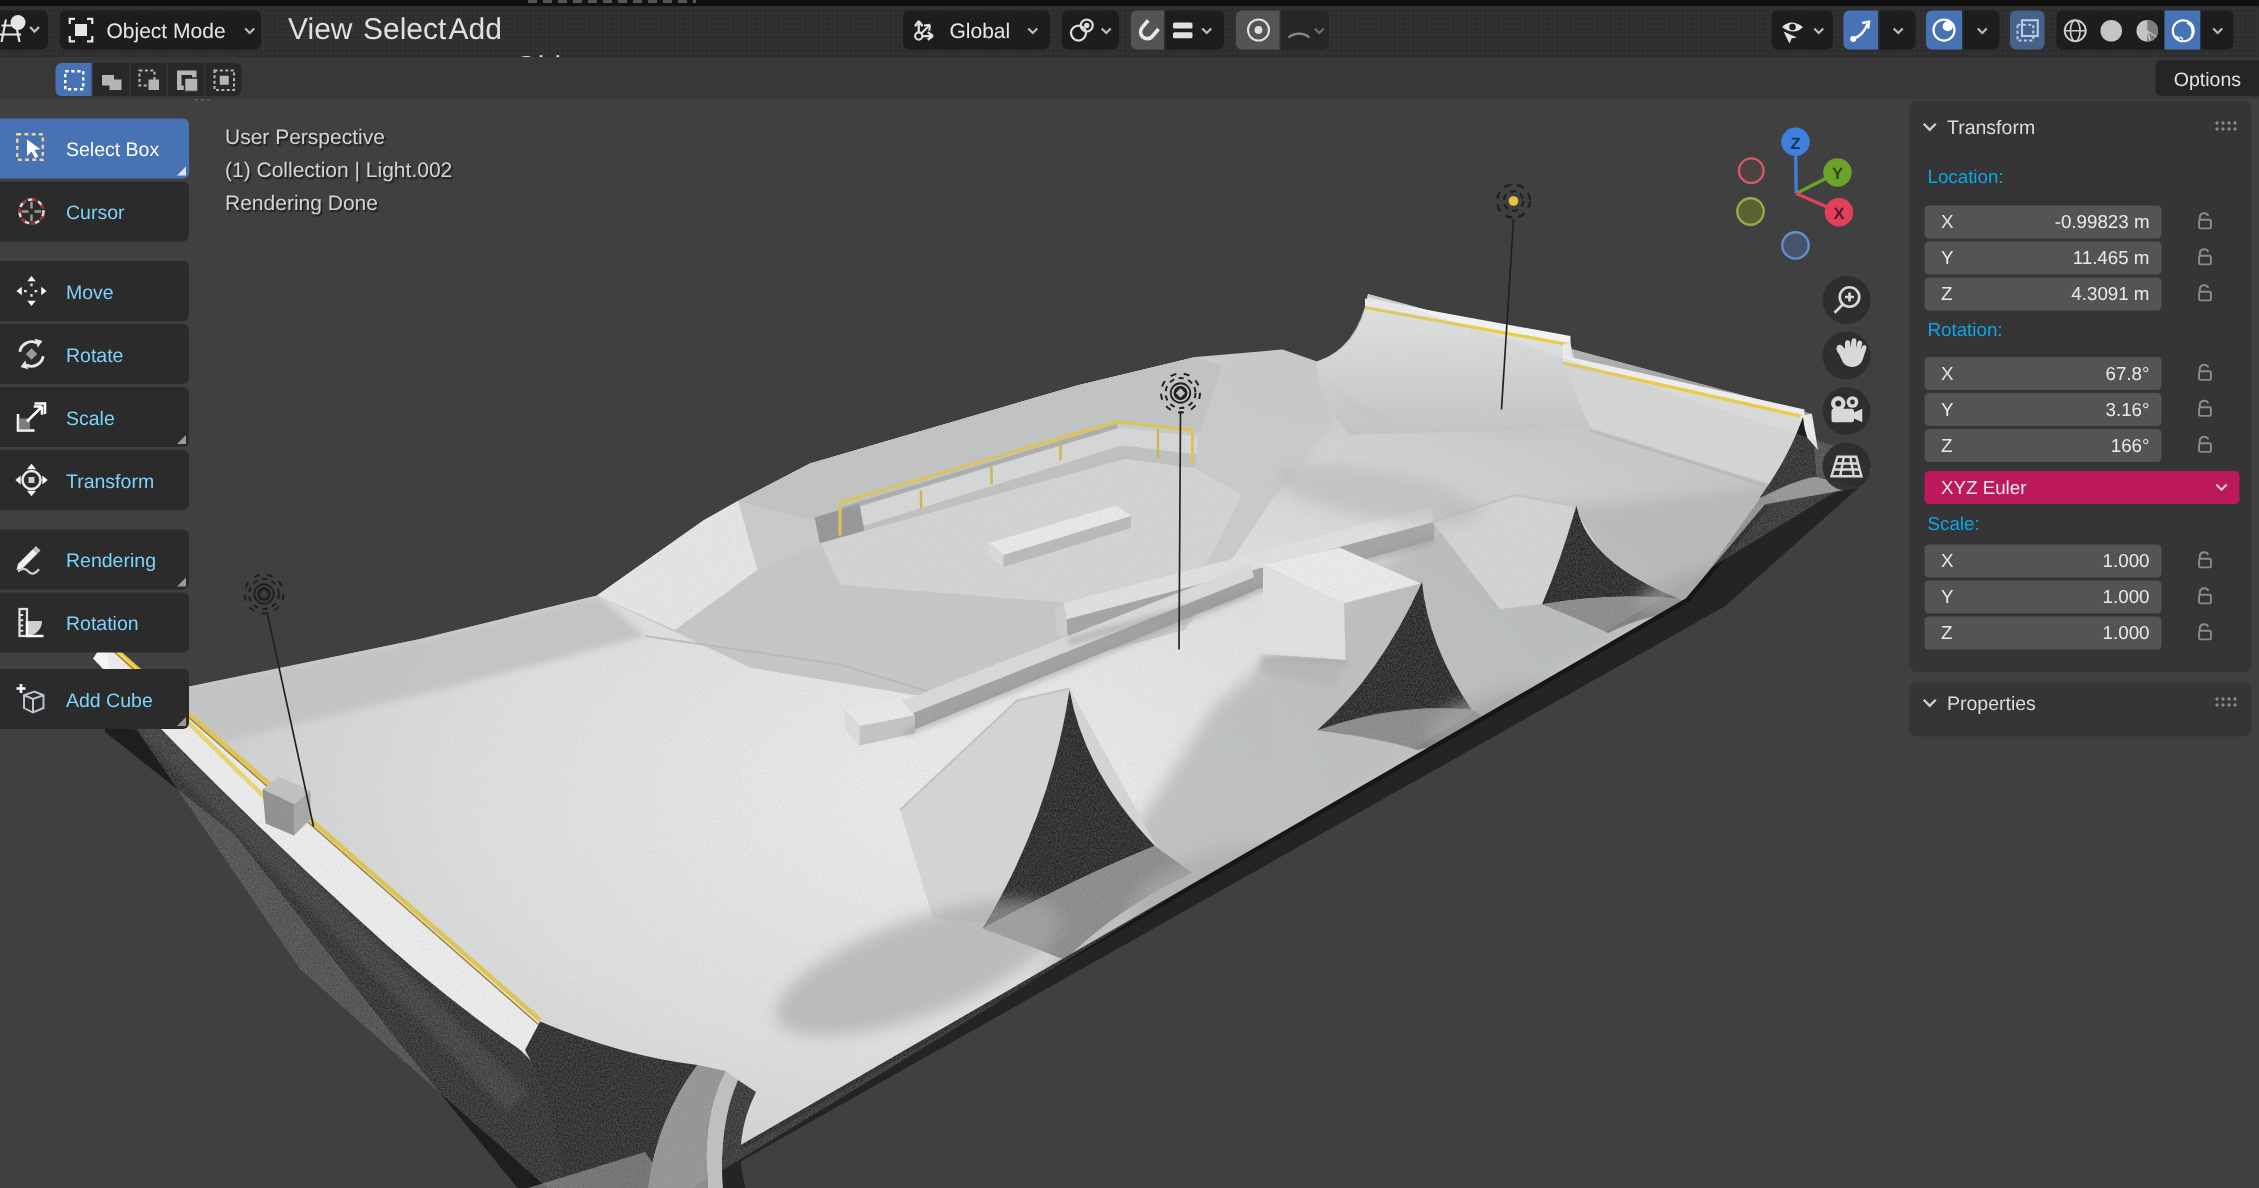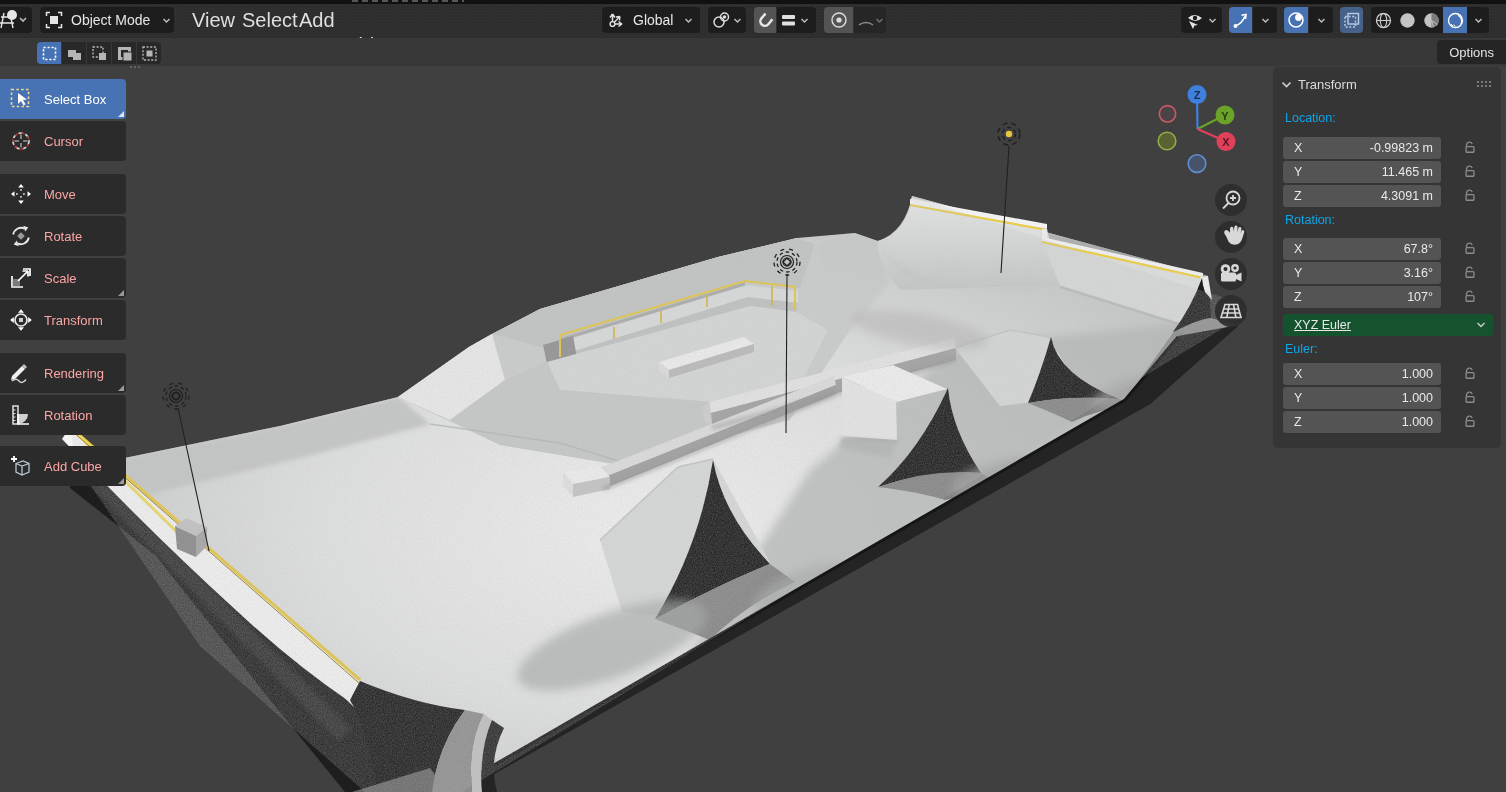--- a/index.html
+++ b/index.html
@@ -12,21 +12,21 @@
 #hdr1 { position:absolute; left:0; top:4px; width:1506px; height:34px; background:#2e2e2e; z-index:20;
   background-image: radial-gradient(circle, #353535 0.8px, transparent 0.9px);
   background-size: 3px 3px; }
 #hdr2 { position:absolute; left:0; top:38px; width:1506px; height:28px; background:#383838; z-index:20;}
 .hbtn { position:absolute; top:3px; height:26px; background:#1d1d1d; border-radius:4px;
   display:flex; align-items:center; color:#e6e6e6; font-size:14px; }
 .menu { position:absolute; top:3px; height:26px; display:flex; align-items:center; color:#dfdfdf; font-size:20px; }
 .chev { width:9px; height:9px; display:inline-block; }
 
 .tbtn { position:absolute; left:0; width:126px; height:40px; background:#2b2b2b;
-  border-radius:0 4px 4px 0; z-index:15; display:flex; align-items:center; color:#fca5a5; font-size:13px; }
+  border-radius:0 4px 4px 0; z-index:15; display:flex; align-items:center; color:#7dd3fc; font-size:13px; }
 .tbtn.sel { background:#4772b3; color:#ffffff; }
 .tbtn .ticon { width:22px; height:22px; margin-left:10px; margin-right:12px; flex:none;}
 .subtri { position:absolute; right:2px; bottom:2px; width:0; height:0;
   border-left:6px solid transparent; border-bottom:6px solid #9a9a9a; }
 .tbtn.sel .subtri { border-bottom-color:#d9e4f5; }
 
 #sidebar { position:absolute; left:1269px; top:38px; width:237px; height:754px; z-index:18; }
 .panel { position:absolute; left:4px; width:228px; background:#353535; border-radius:5px; }
 .phdr { display:flex; align-items:center; height:26px; color:#dcdcdc; font-size:13px; }
 .plabel { color:#0ea5e9; font-size:12.5px;text-align:right; }
@@ -263,20 +263,21 @@
     <rect x="1221" y="272.5" width="15" height="9" rx="1.5"></rect>
     <path d="M1236,275 l5.5,-2.5 v9 l-5.5,-2.5 Z"></path>
   </g>
 </g>
 <g stroke="#d8d8d8" stroke-width="1.6" fill="none">
   <path d="M1225,304.5 h12.5 l3.5,13 h-20 Z"></path>
   <path d="M1229.2,304.5 l-2.4,13 M1233.5,304.5 l2.4,13 M1223.8,309 h14.8 M1222.4,313 h17.5"></path>
 </g>
 </svg>
 
+<div id="vptext">User Perspective<br>(1) Collection | Light.002<br>Rendering Done</div>
 
 <div id="topstrip">
       <div style="position:absolute;left:352px;top:0;width:112px;height:2px;background:repeating-linear-gradient(90deg,#565656 0 6px,transparent 6px 10px);"></div>
     </div>
 <div id="hdr1">
 
   <div class="hbtn" style="left:-14px; width:46px; padding-left:14px;">
     <svg width="30" height="22" viewBox="0 0 30 22">
       <g stroke="#e6e6e6" stroke-width="1.4" fill="none">
         <path d="M1 8 L13 8 M0 14 L14 14 M4 4 L1 19 M10 4 L13 19"></path>
@@ -602,29 +603,29 @@
     <div class="vfield" style="top:171px;">
           <span class="ax">X</span>
           <span class="val">67.8°</span>
         </div>
     <div class="vfield" style="top:195px;">
           <span class="ax">Y</span>
           <span class="val">3.16°</span>
         </div>
     <div class="vfield" style="top:219px;">
           <span class="ax">Z</span>
-          <span class="val">107°</span>
-        </div>
-    <div class="vfield" style="top:247px; width:210px; background:#14532d;text-decoration:underline;">
+          <span class="val">166°</span>
+        </div>
+    <div class="vfield" style="top:247px; width:210px; background:#be185d;">
           <span class="ax">XYZ Euler</span>
       <svg width="10" height="10" viewBox="0 0 10 10" style="margin-left:auto;margin-right:7px;">
             <path d="M1.5 3 l3.5 3.5 L8.5 3" stroke="#cccccc" stroke-width="1.5" fill="none"></path>
           </svg>
     </div>
-    <div class="plabel" style="position:absolute; left:12px; top:275px;">Euler:</div>
+    <div class="plabel" style="position:absolute; left:12px; top:275px;">Scale:</div>
     <div class="vfield" style="top:296px;">
           <span class="ax">X</span>
           <span class="val">1.000</span>
         </div>
     <div class="vfield" style="top:320px;">
           <span class="ax">Y</span>
           <span class="val">1.000</span>
         </div>
     <div class="vfield" style="top:344px;">
           <span class="ax">Z</span>
@@ -660,14 +661,34 @@
         </svg>
     <svg class="lock" style="top:323px;" viewBox="0 0 16 16">
           <path d="M4 7.5 V5.5 a3.4 3.4 0 0 1 6.5 -1" fill="none" stroke="#8b8b8b" stroke-width="1.5"></path>
           <rect x="3.5" y="7.5" width="9" height="6.5" rx="1" fill="none" stroke="#8b8b8b" stroke-width="1.5"></rect>
         </svg>
     <svg class="lock" style="top:347px;" viewBox="0 0 16 16">
           <path d="M4 7.5 V5.5 a3.4 3.4 0 0 1 6.5 -1" fill="none" stroke="#8b8b8b" stroke-width="1.5"></path>
           <rect x="3.5" y="7.5" width="9" height="6.5" rx="1" fill="none" stroke="#8b8b8b" stroke-width="1.5"></rect>
         </svg>
   </div>
+  <div class="panel" style="top:417px; height:36px;">
+    <div class="phdr" style="padding-left:8px;">
+      <svg width="11" height="11" viewBox="0 0 11 11" style="margin-right:6px;">
+            <path d="M1.5 3.5 l4 4 l4 -4" stroke="#d0d0d0" stroke-width="1.6" fill="none"></path>
+          </svg>
+      Properties
+      <svg width="17" height="10" viewBox="0 0 17 10" style="margin-left:auto; margin-right:8px;">
+        <g fill="#8a8a8a">
+              <circle cx="2" cy="3" r="1.1"></circle>
+              <circle cx="6" cy="3" r="1.1"></circle>
+              <circle cx="10" cy="3" r="1.1"></circle>
+              <circle cx="14" cy="3" r="1.1"></circle>
+              <circle cx="2" cy="7" r="1.1"></circle>
+              <circle cx="6" cy="7" r="1.1"></circle>
+              <circle cx="10" cy="7" r="1.1"></circle>
+              <circle cx="14" cy="7" r="1.1"></circle>
+            </g>
+      </svg>
+    </div>
+  </div>
 </div>
 </div>
 
 </body></html>

